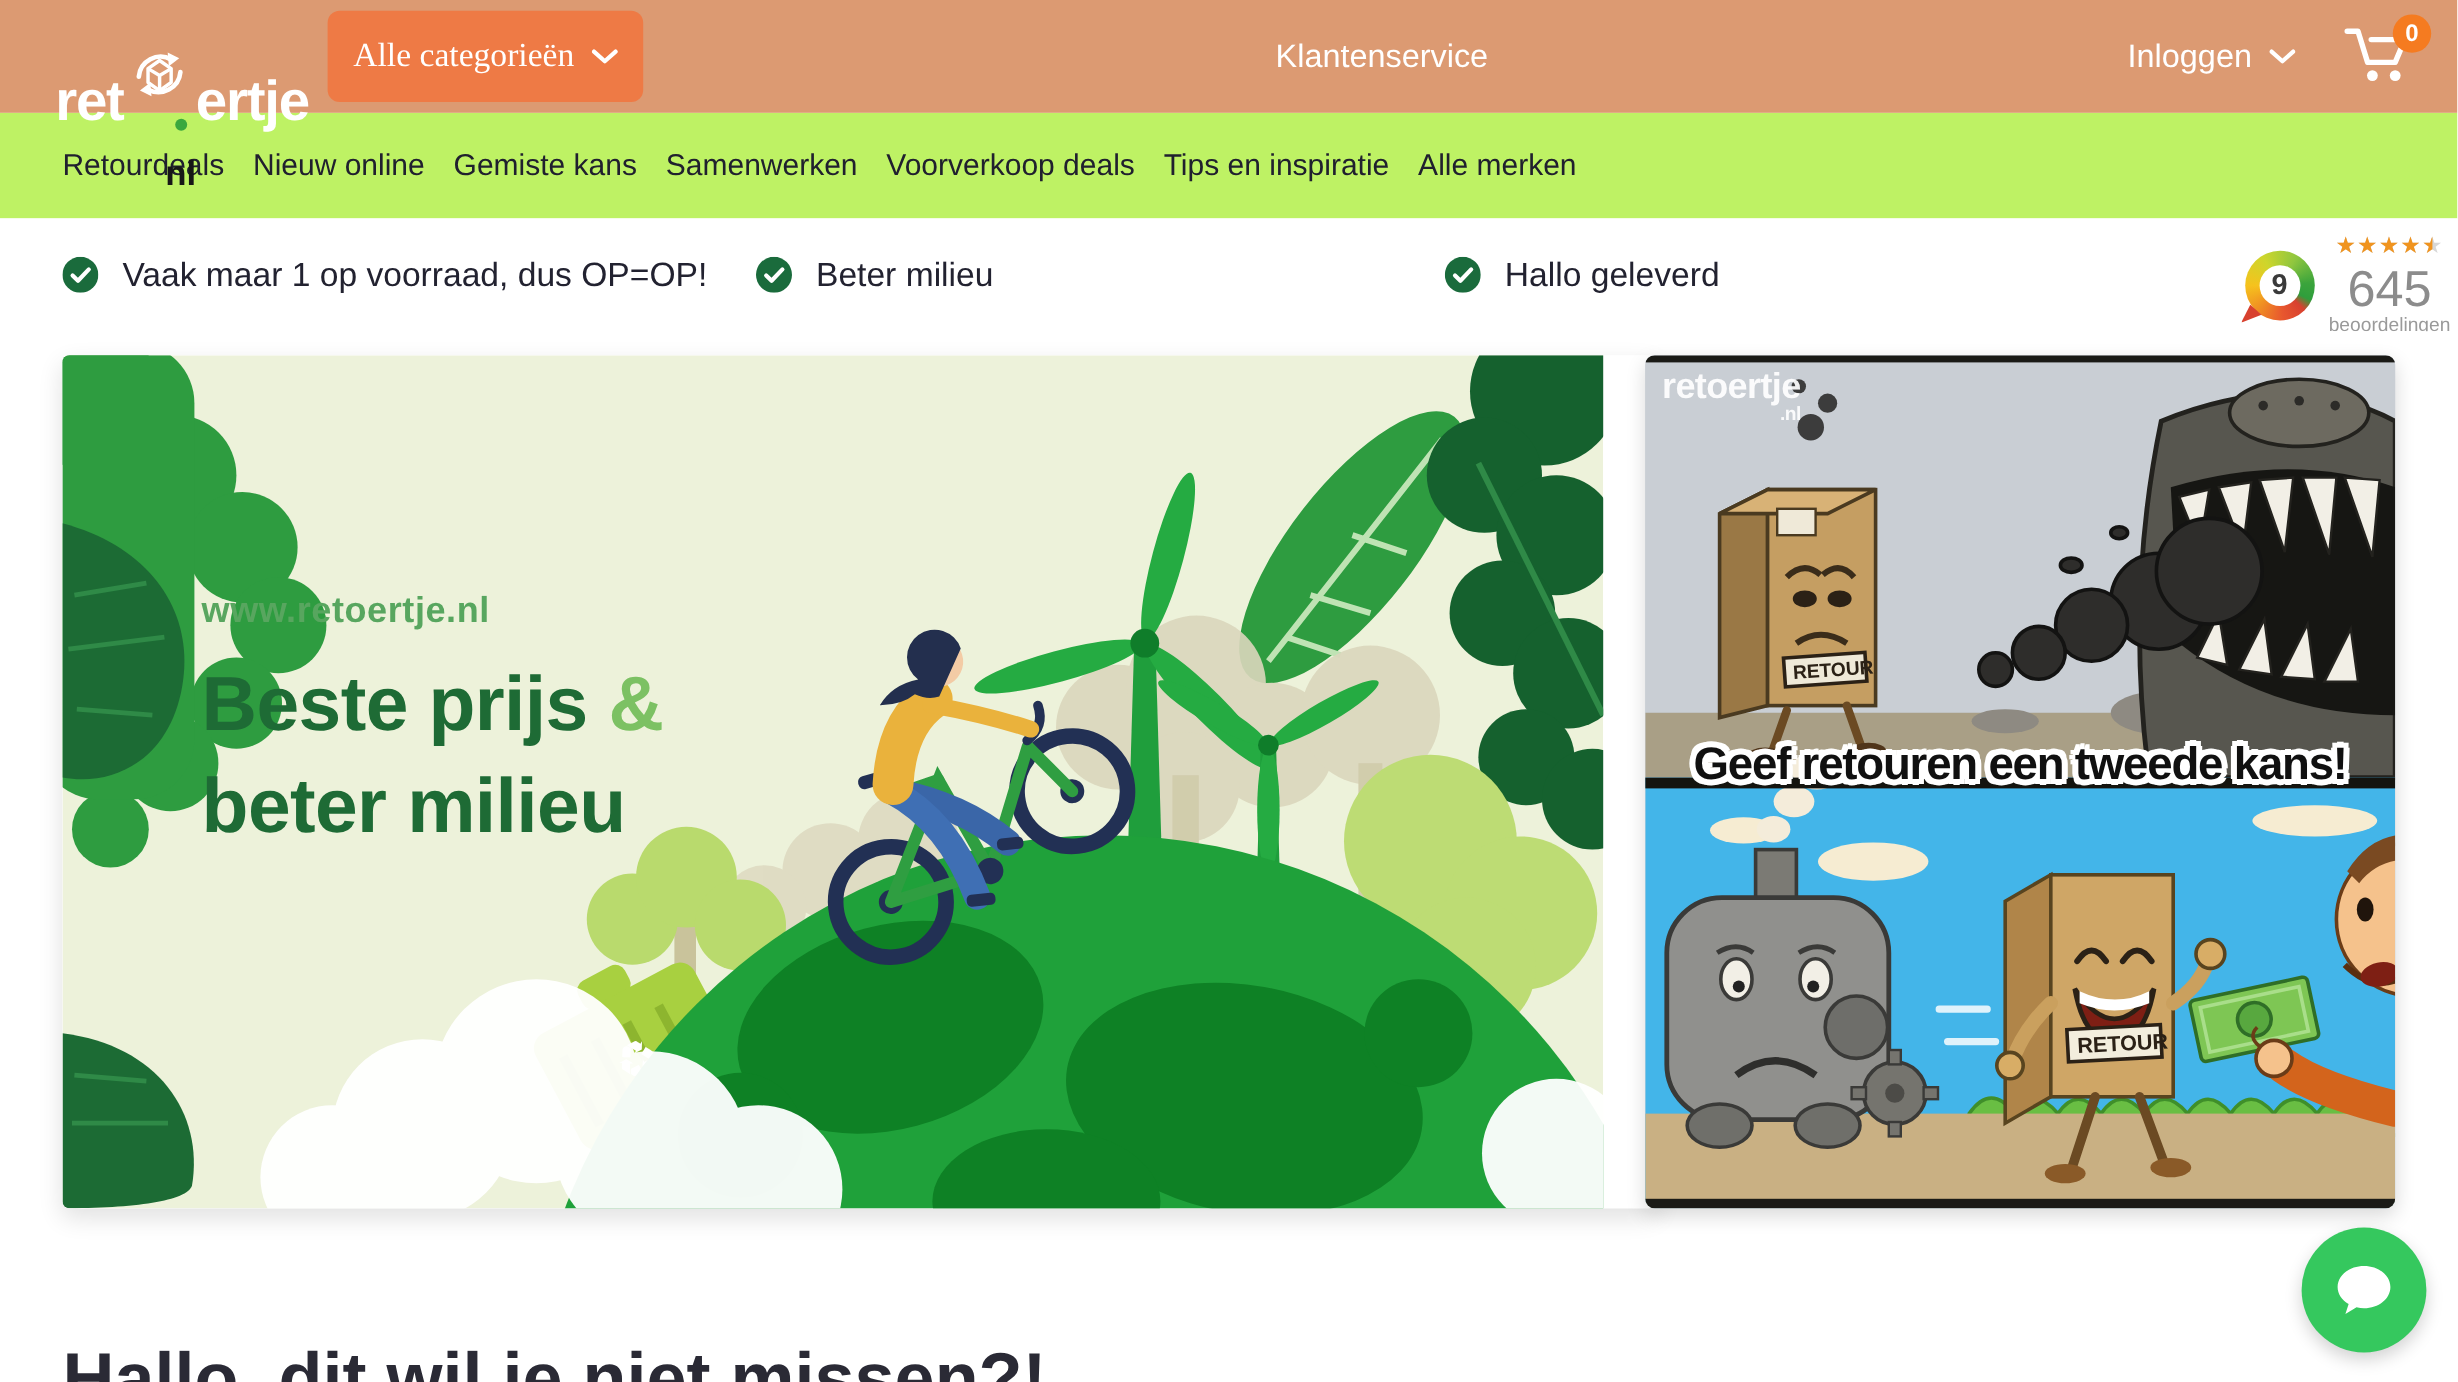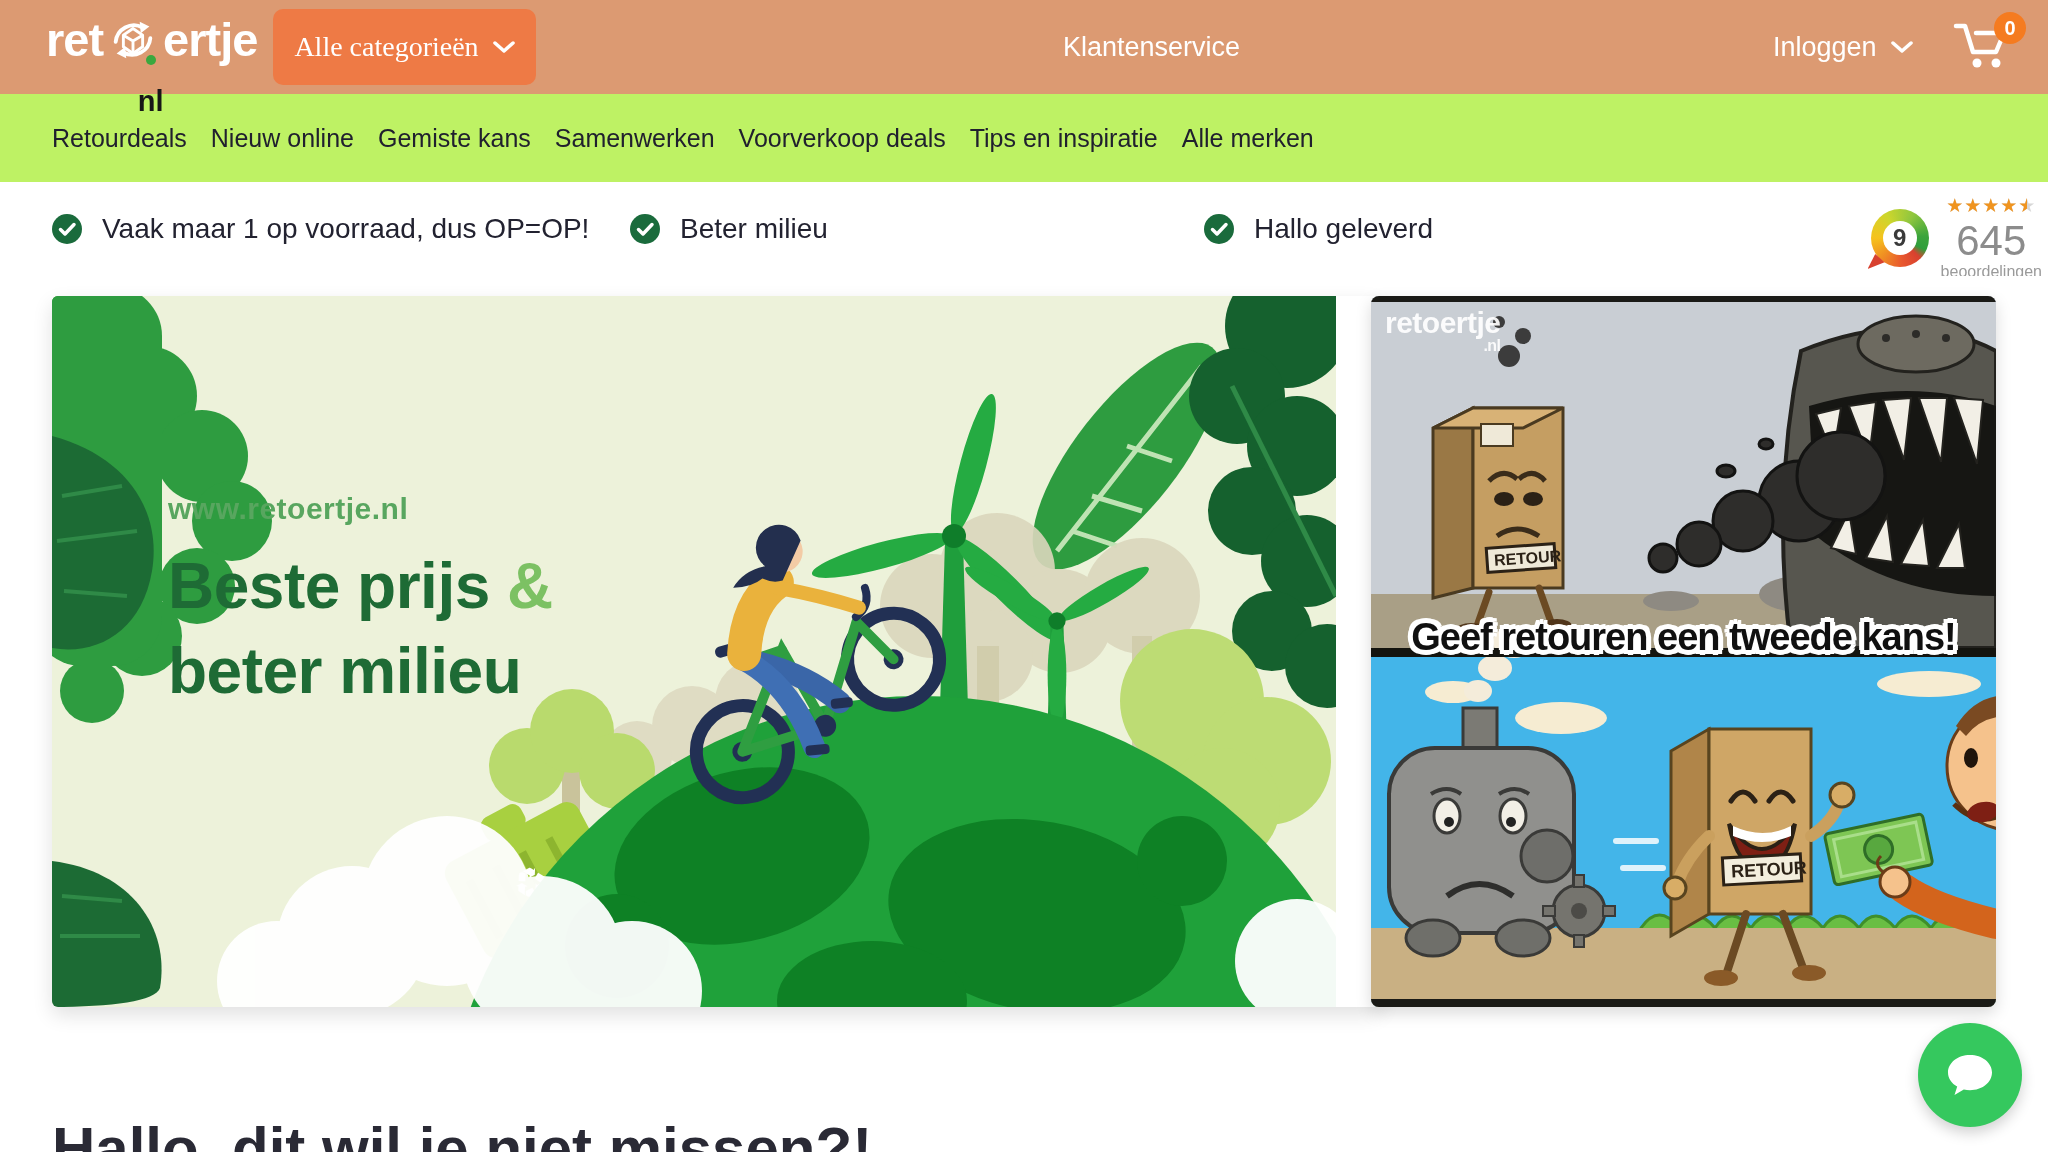--- a/index.html
+++ b/index.html
@@ -4,21 +4,21 @@
 <style>
   * { margin:0; padding:0; box-sizing:border-box; }
   html,body { width:2048px; height:1152px; }
   body { font-family:"Liberation Sans", sans-serif; background:#ffffff; }
   .page { position:relative; width:2048px; height:1152px; overflow:hidden; background:#fff; }
 
   
   .topbar { position:relative; height:94px; background:#dc9a72; }
   .logo { position:absolute; left:46px; top:12px; display:flex; flex-direction:column; cursor:pointer; }
   .logo-row { display:flex; align-items:center; gap:2px; }
-  .logo-txt { color:#fff; font-size:47px; font-weight:800; letter-spacing:-1px; }
+  .logo-txt { color:#fff; font-size:47px; font-weight:800; letter-spacing:-1px;margin-top:44px; }
   .logo-icon { width:52px; height:52px; margin:0 2px; }
   .logo-tld { display:flex; align-items:center; justify-content:flex-end; gap:20px; margin-top:-12px; padding-right:2px;flex-direction:column; }
   .logo-dot { width:10px; height:10px; border-radius:50%; background:#3aa83e; }
   .logo-nl { color:#171717; font-size:29px; font-weight:800; }
 
   .cat-btn { position:absolute; left:273px; top:9px; width:263px; height:76px; background:#ee7a45; border:none; border-radius:10px; color:#fff; font-size:28px; font-family:Liberation Serif, serif; display:flex; align-items:center; justify-content:center; gap:14px; cursor:pointer; }
   .hdr-link { position:absolute; top:0; height:94px; display:flex; align-items:center; color:#fff; font-size:27px; cursor:pointer; }
   .hdr-klant { left:1063px; }
   .search { position:absolute; left:1297px; top:10px; width:405px; height:74px; background:#fff; border:1px solid #e8e0d8; border-radius:8px; display:flex; align-items:center; padding:0 18px 0 24px; }
   .search input { flex:1; border:none; outline:none; font-size:27px; color:#333; font-family:inherit; background:transparent; }

